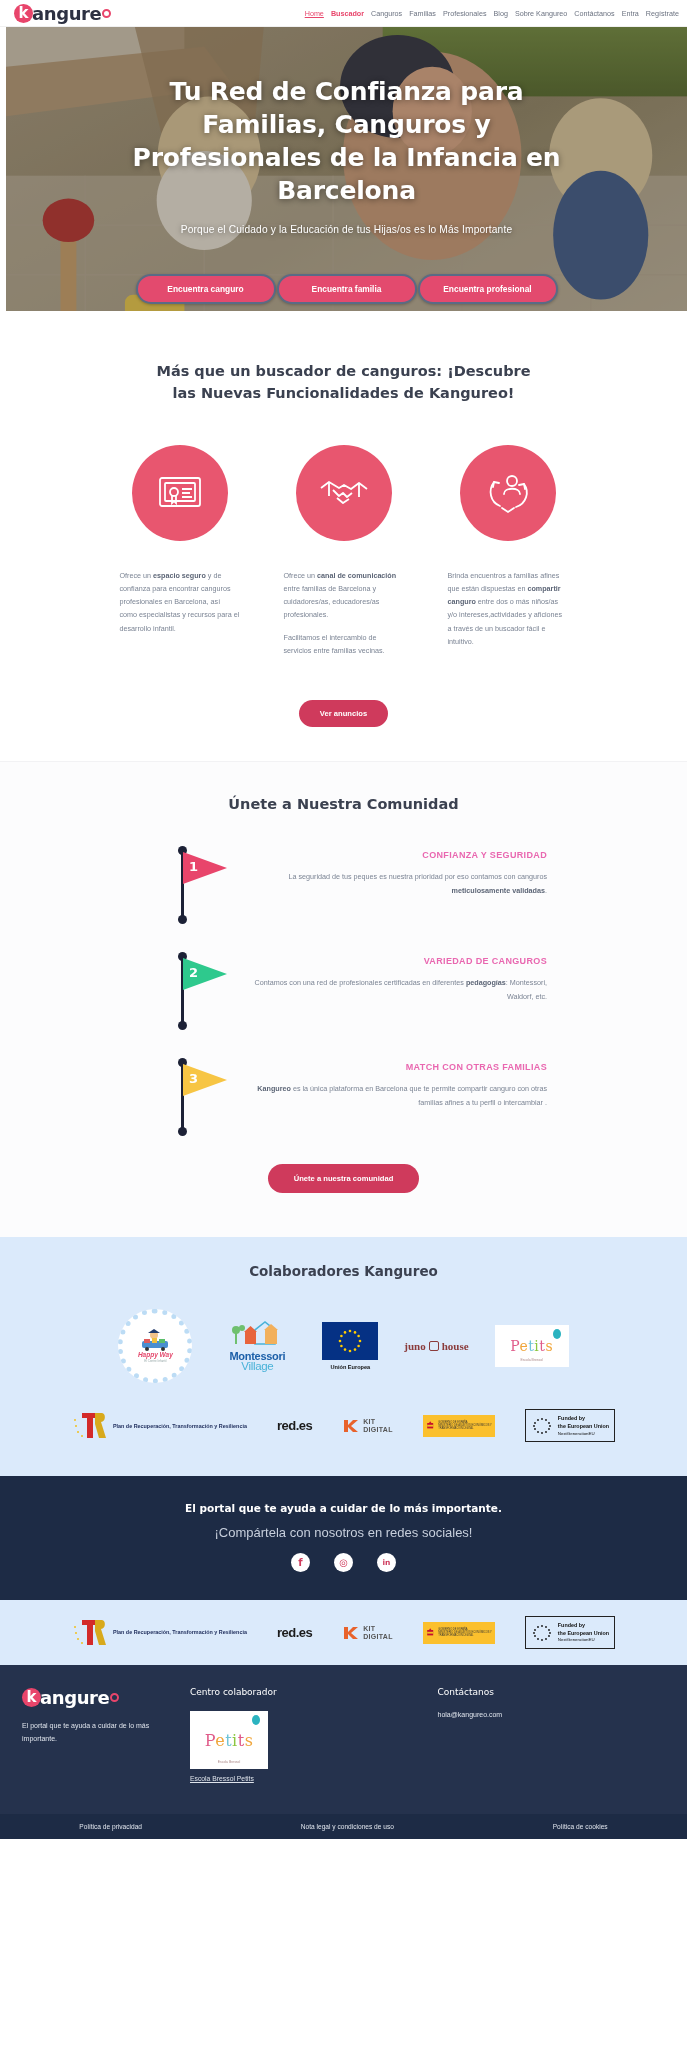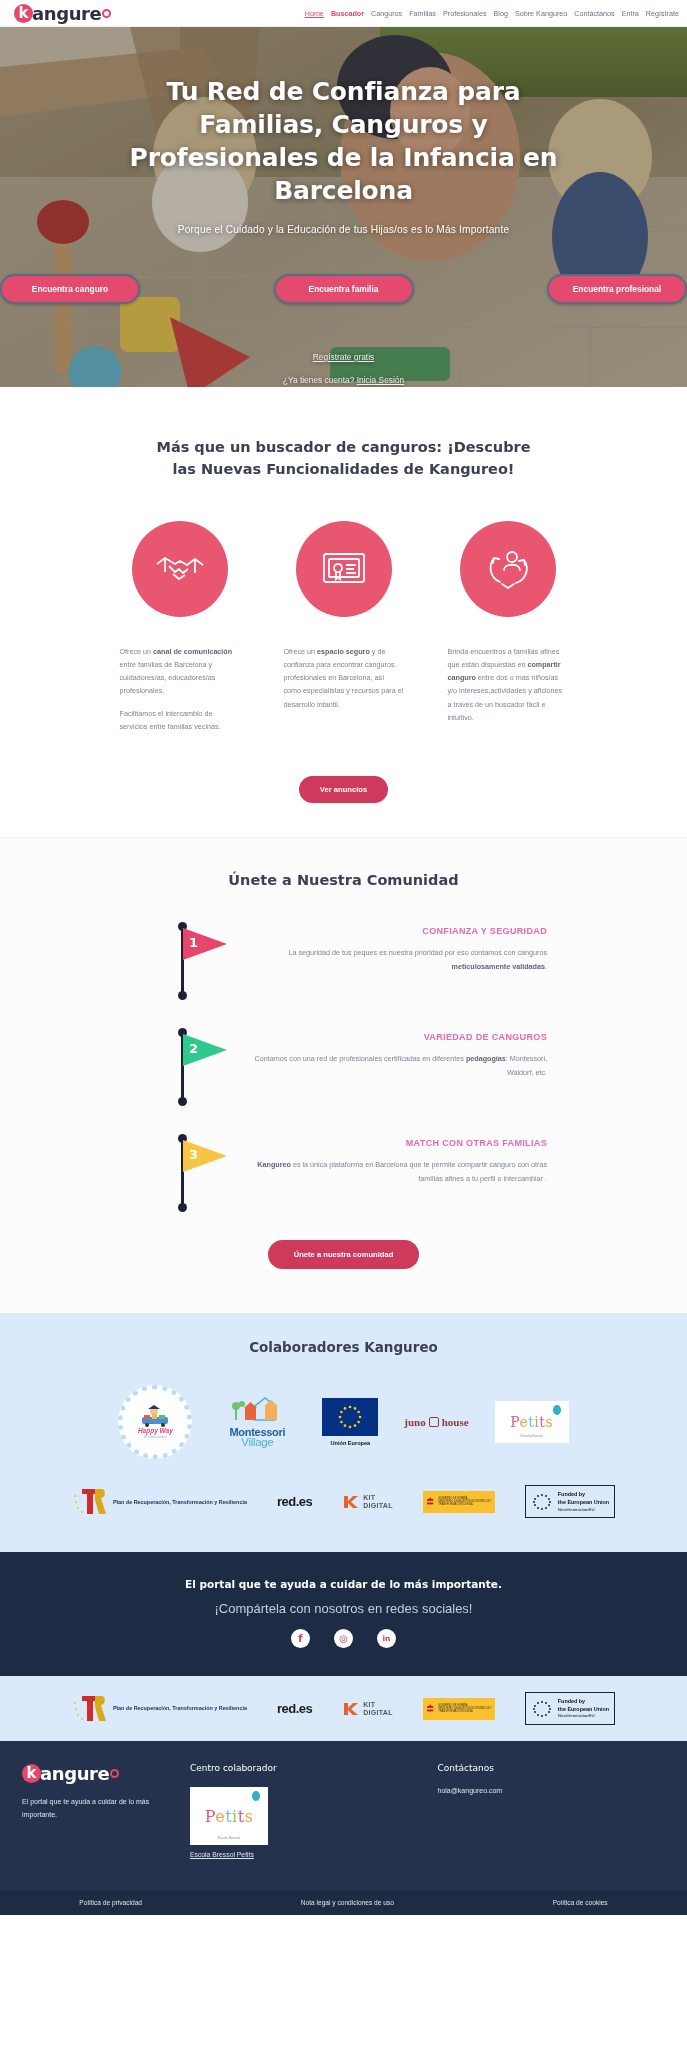--- a/index.html
+++ b/index.html
@@ -53,23 +53,24 @@
     vertical-align: 1px;
   }
   .nav-links { display: flex; align-items: center; gap: 7px; font-size: 7.2px; color: #6b7280; }
   .nav-links a { color: #6b7280; text-decoration: none; white-space: nowrap; }
   .nav-links a.active { color: #e8456b; text-decoration: underline; }
   .nav-links a.bold { color: #e8456b; font-weight: 700; }
 
   
   .hero {
     position: relative;
-    height: 360px;
+    height: 284px;
     overflow: hidden;
     background: linear-gradient(160deg, #b9a78f 0%, #8d8163 35%, #9c9274 60%, #b0a68d 100%);
+    margin-left: 6px;
   }
   .hero-bg { position: absolute; inset: 0; }
   .hero-overlay { position: absolute; inset: 0; background: rgba(60,50,40,0.30); }
   .hero-inner {
     position: relative;
     z-index: 3;
     padding-top: 48px;
     text-align: center;
   }
   .hero h1 {
@@ -86,21 +87,21 @@
   .hero-sub {
     margin-top: 17px;
     font-size: 10.2px;
     color: #ffffff;
     letter-spacing: .15px;
     text-shadow: 0 1px 5px rgba(0,0,0,.5);
   }
   .hero-btns {
     margin-top: 39px;
     display: flex;
-    justify-content: space-between;
+    justify-content: center;
     gap: 1px;
   }
   .hero-btn {
     background: #e34a6e;
     border: 2px solid #5a6b85;
     border-radius: 20px;
     color: #fff;
     font-size: 8.4px;
     font-weight: 600;
     padding: 8px 0;
@@ -456,42 +457,42 @@
     <div class="hero-login"><span>¿Ya tienes cuenta? </span><u>Inicia Sesión</u></div>
   </div>
 </div>
 
 <div class="features">
   <h2>Más que un buscador de canguros: ¡Descubre las Nuevas Funcionalidades de Kangureo!</h2>
   <div class="feature-row">
 
     <div class="feature-col">
       <div class="circle">
-        <svg width="50" height="34" viewBox="0 0 50 34" fill="none" stroke="#fff" stroke-width="1.8" stroke-linejoin="round">
-          <path d="M2 12 L10 6 L20 12 L25 9 L32 13 L40 7 L48 13"></path>
-          <path d="M14 14 L20 20 L24 17 L28 21 L33 17"></path>
-          <path d="M10 6 L10 20 M40 7 L40 21"></path>
-          <path d="M18 22 L24 27 L30 23"></path>
-        </svg>
-      </div>
-      <p><span>Ofrece un </span><b>canal de comunicación</b><span> entre familias de Barcelona y cuidadores/as, educadores/as profesionales.</span></p>
-      <p>Facilitamos el intercambio de servicios entre familias vecinas.</p>
-    </div>
-
-    <div class="feature-col">
-      <div class="circle">
         <svg width="48" height="40" viewBox="0 0 48 40" fill="none" stroke="#fff" stroke-width="1.8">
           <rect x="4" y="5" width="40" height="28" rx="2"></rect>
           <rect x="9" y="10" width="30" height="18" rx="1"></rect>
           <circle cx="18" cy="19" r="4"></circle>
           <path d="M16 22 L16 30 L18 28 L20 30 L20 22"></path>
           <path d="M26 16 H36 M26 20 H34 M26 24 H36"></path>
         </svg>
       </div>
       <p><span>Ofrece un </span><b>espacio seguro</b><span> y de confianza para encontrar canguros profesionales en Barcelona, así como especialistas y recursos para el desarrollo infantil.</span></p>
+    </div>
+
+    <div class="feature-col">
+      <div class="circle">
+        <svg width="50" height="34" viewBox="0 0 50 34" fill="none" stroke="#fff" stroke-width="1.8" stroke-linejoin="round">
+          <path d="M2 12 L10 6 L20 12 L25 9 L32 13 L40 7 L48 13"></path>
+          <path d="M14 14 L20 20 L24 17 L28 21 L33 17"></path>
+          <path d="M10 6 L10 20 M40 7 L40 21"></path>
+          <path d="M18 22 L24 27 L30 23"></path>
+        </svg>
+      </div>
+      <p><span>Ofrece un </span><b>canal de comunicación</b><span> entre familias de Barcelona y cuidadores/as, educadores/as profesionales.</span></p>
+      <p>Facilitamos el intercambio de servicios entre familias vecinas.</p>
     </div>
 
     <div class="feature-col">
       <div class="circle">
         <svg width="44" height="42" viewBox="0 0 44 42" fill="none" stroke="#fff" stroke-width="1.8" stroke-linecap="round">
           <circle cx="26" cy="9" r="5"></circle>
           <path d="M18 22 C18 15 34 15 34 22"></path>
           <path d="M8 10 C2 18 4 30 14 34"></path>
           <path d="M8 10 L13 11 M8 10 L7 15"></path>
           <path d="M38 12 C44 20 40 32 30 35"></path>

